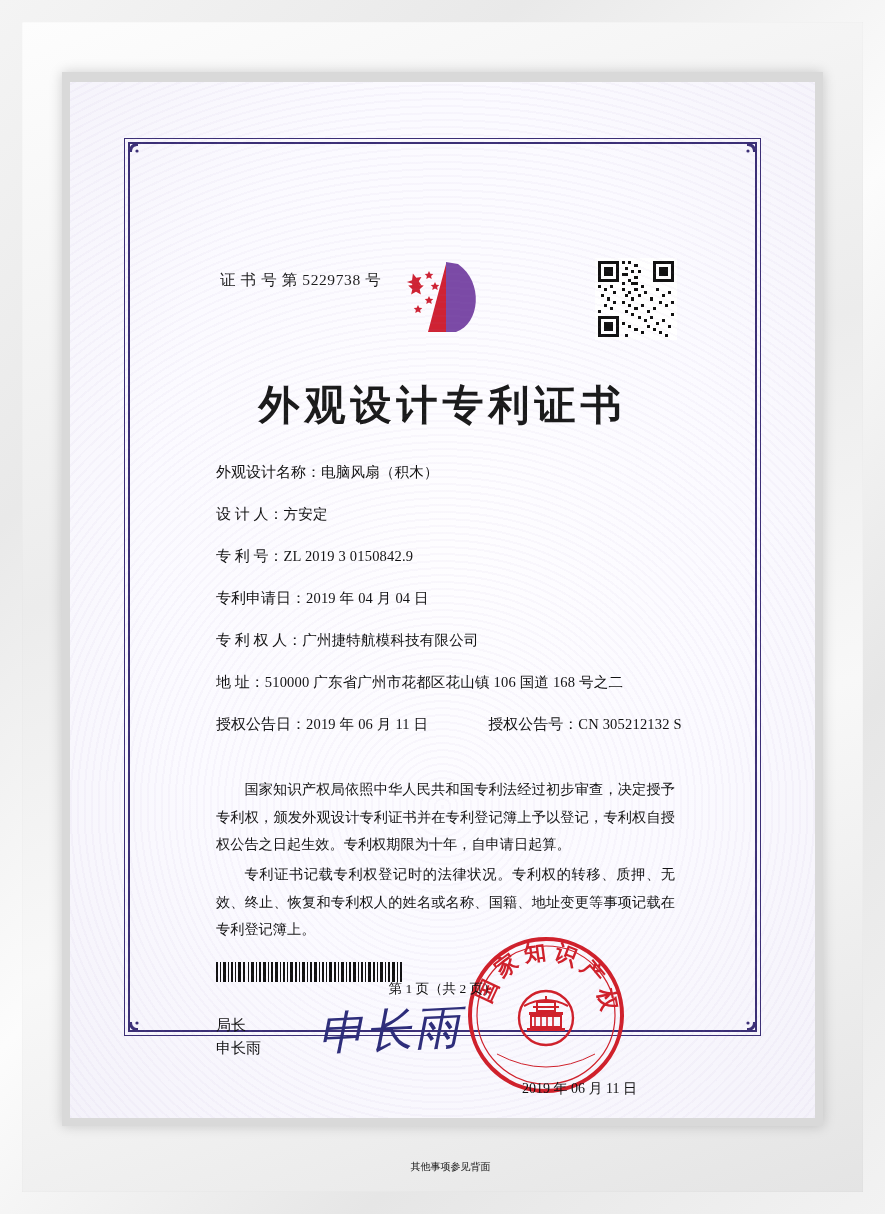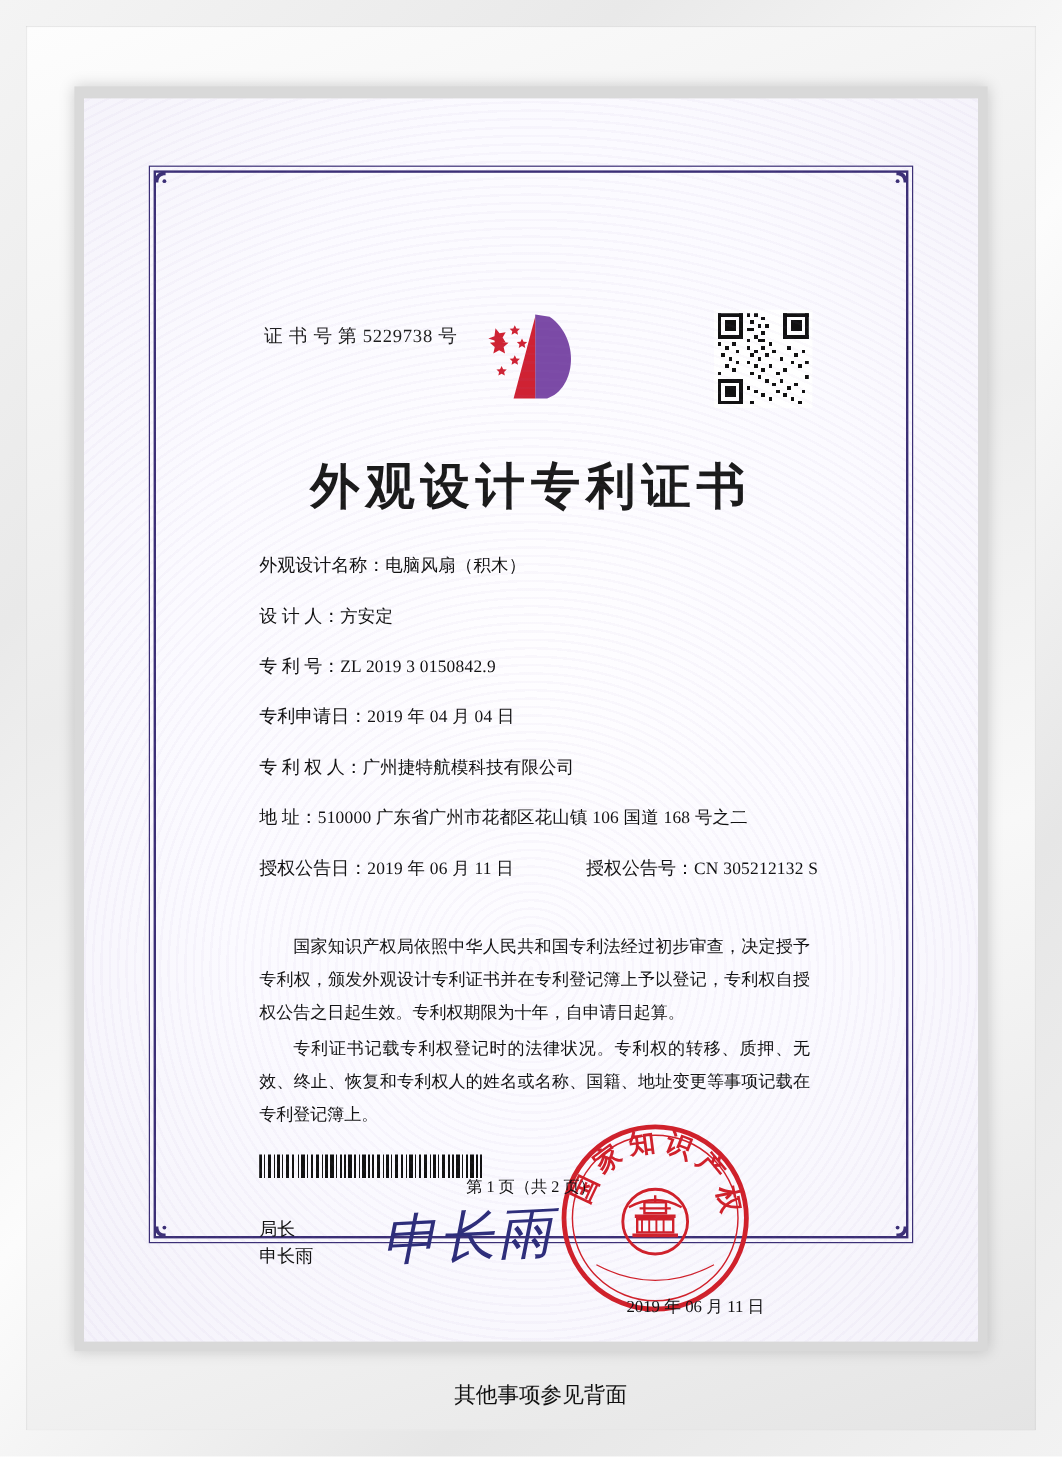--- a/index.html
+++ b/index.html
@@ -194,21 +194,21 @@
     text-align: center;
     font-size: 13.5px;
     color: #111;
   }
 
   .footnote {
     position: absolute;
     left: 16px; right: 0;
     bottom: 40px;
     text-align: center;
-    font-size: 18px;
+    font-size: 10px;
     color: #111;
     font-family: "DejaVu Serif", "Liberation Serif", serif;
   }
 </style>
 </head>
 <body>
 
 <div id="page">
 
   <div class="frame-outer"></div>

